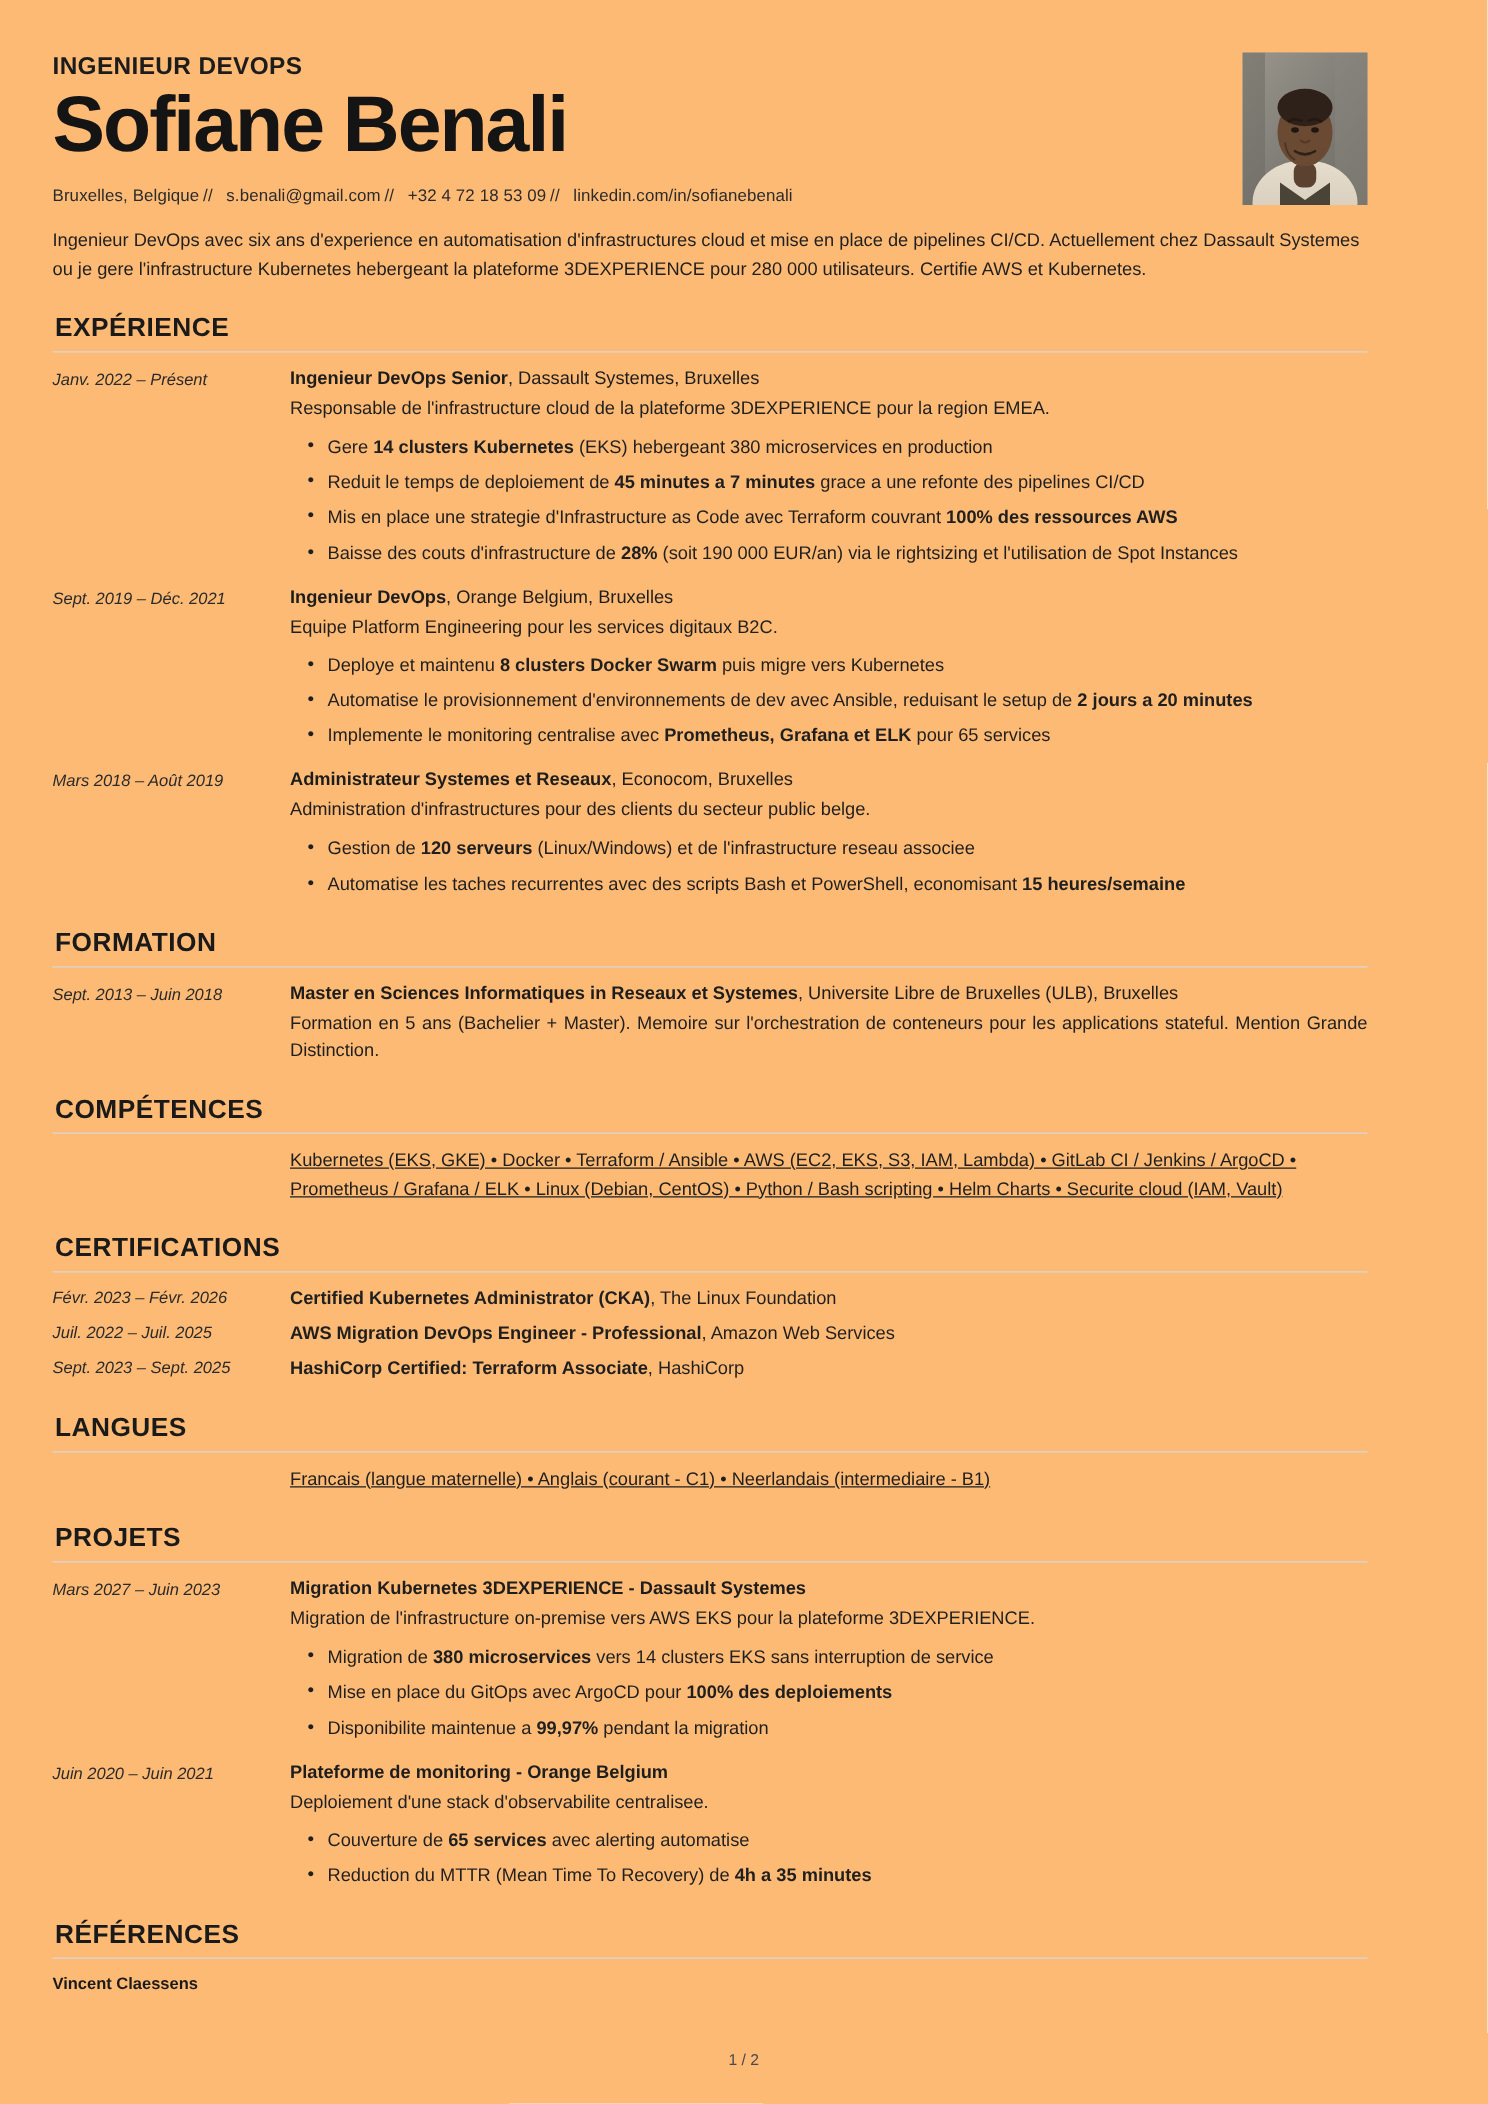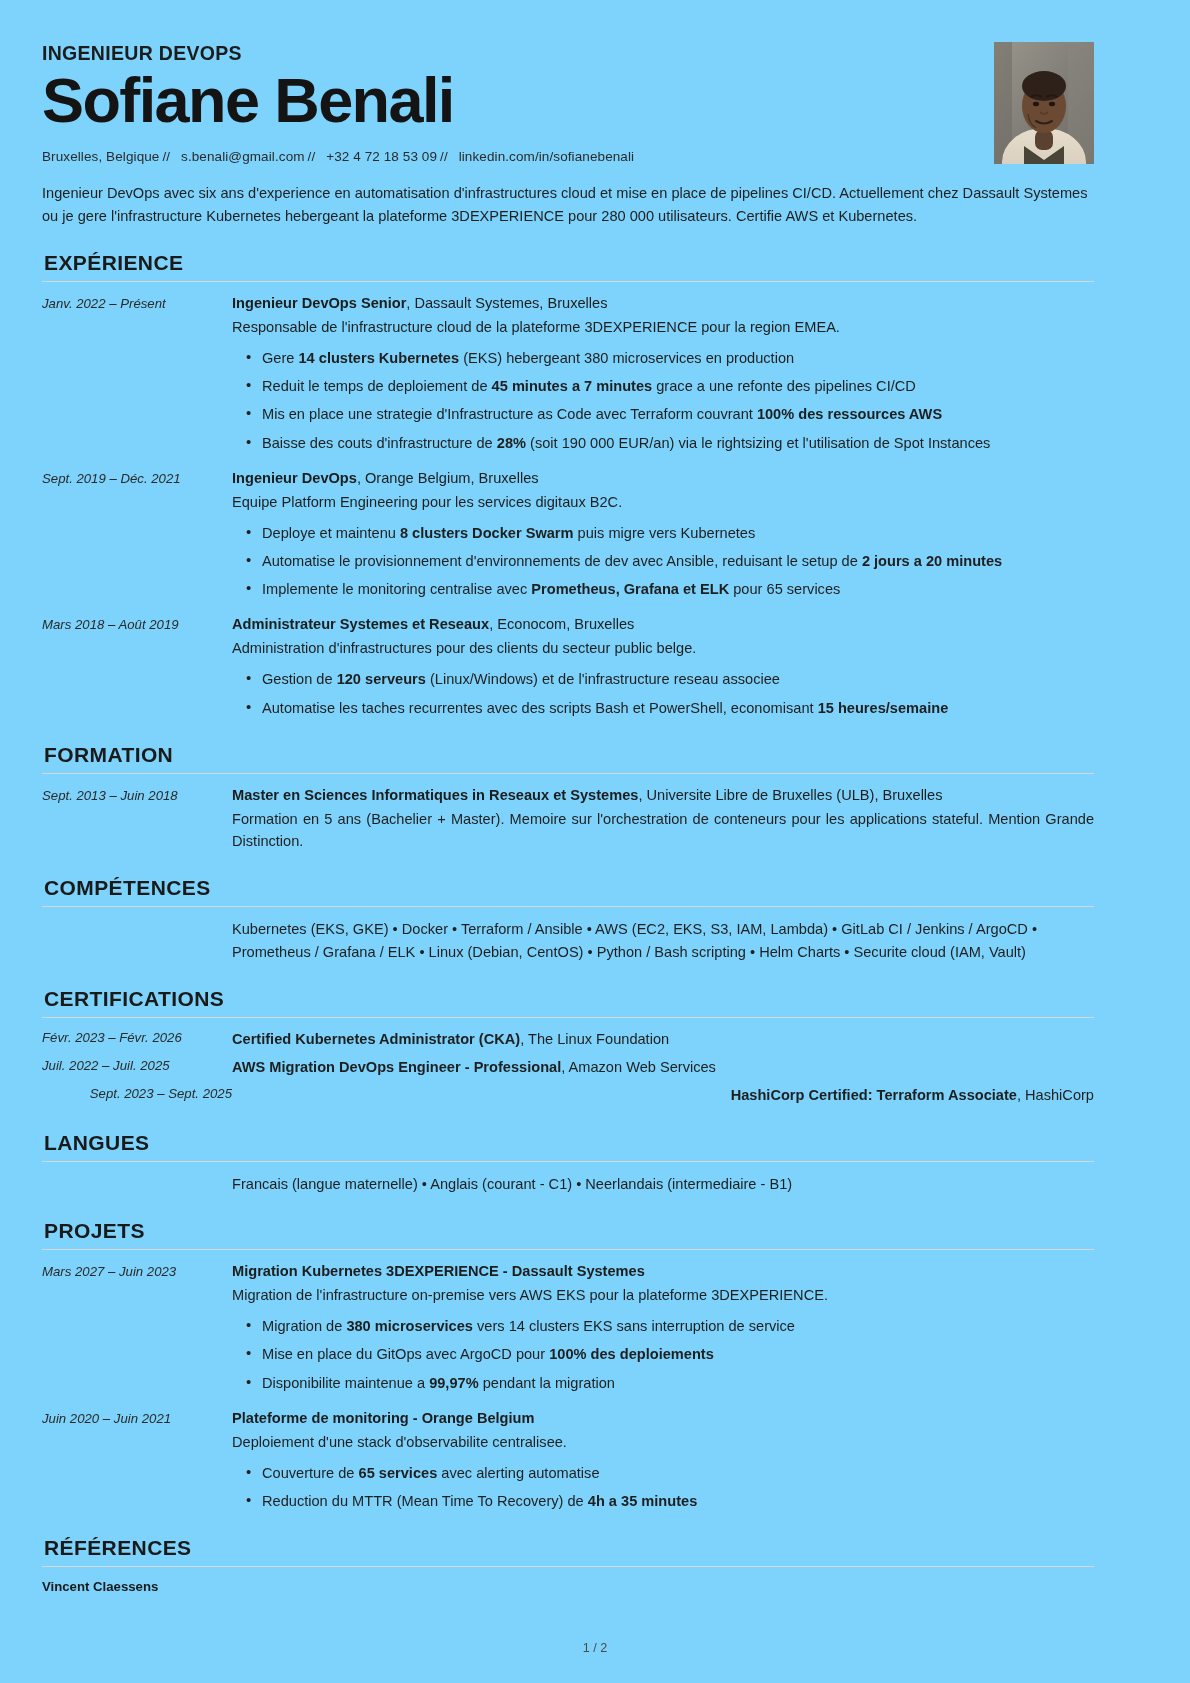--- a/index.html
+++ b/index.html
@@ -10,21 +10,21 @@
   }
   body {
     font-family: "Liberation Sans", sans-serif;
     color: #1a1a1a;
     -webkit-font-smoothing: antialiased;
   }
   .page {
     width: 1190px;
     height: 1683px;
     box-sizing: border-box;
-    background: #7dd3fc;
+    background: #fdba74;
     position: relative;
     padding: 42px 96px 0 42px;
     overflow: hidden;
   }
   .inner {
     width: 1052px;
     margin: 0 auto;
     position: relative;
   }
 
@@ -164,28 +164,29 @@
   .plain-block .spacer {
     width: 190px;
     flex: 0 0 190px;
   }
   .plain-block .content {
     flex: 1 1 auto;
     font-size: 14.6px;
     line-height: 1.54;
     color: #1f1f1f;
     min-width: 0;
+    text-decoration: underline;
   }
 
   .cert-row {
     display: flex;
     align-items: flex-start;
     margin-bottom: 6px;
   }
-  .cert-row:last-child { margin-bottom: 0; text-align: right; }
+  .cert-row:last-child { margin-bottom: 0; }
   .cert-date {
     width: 190px;
     flex: 0 0 190px;
     font-size: 13.2px;
     font-style: italic;
     color: #2a2a2a;
     padding-top: 1px;
   }
   .cert-text {
     flex: 1 1 auto;

